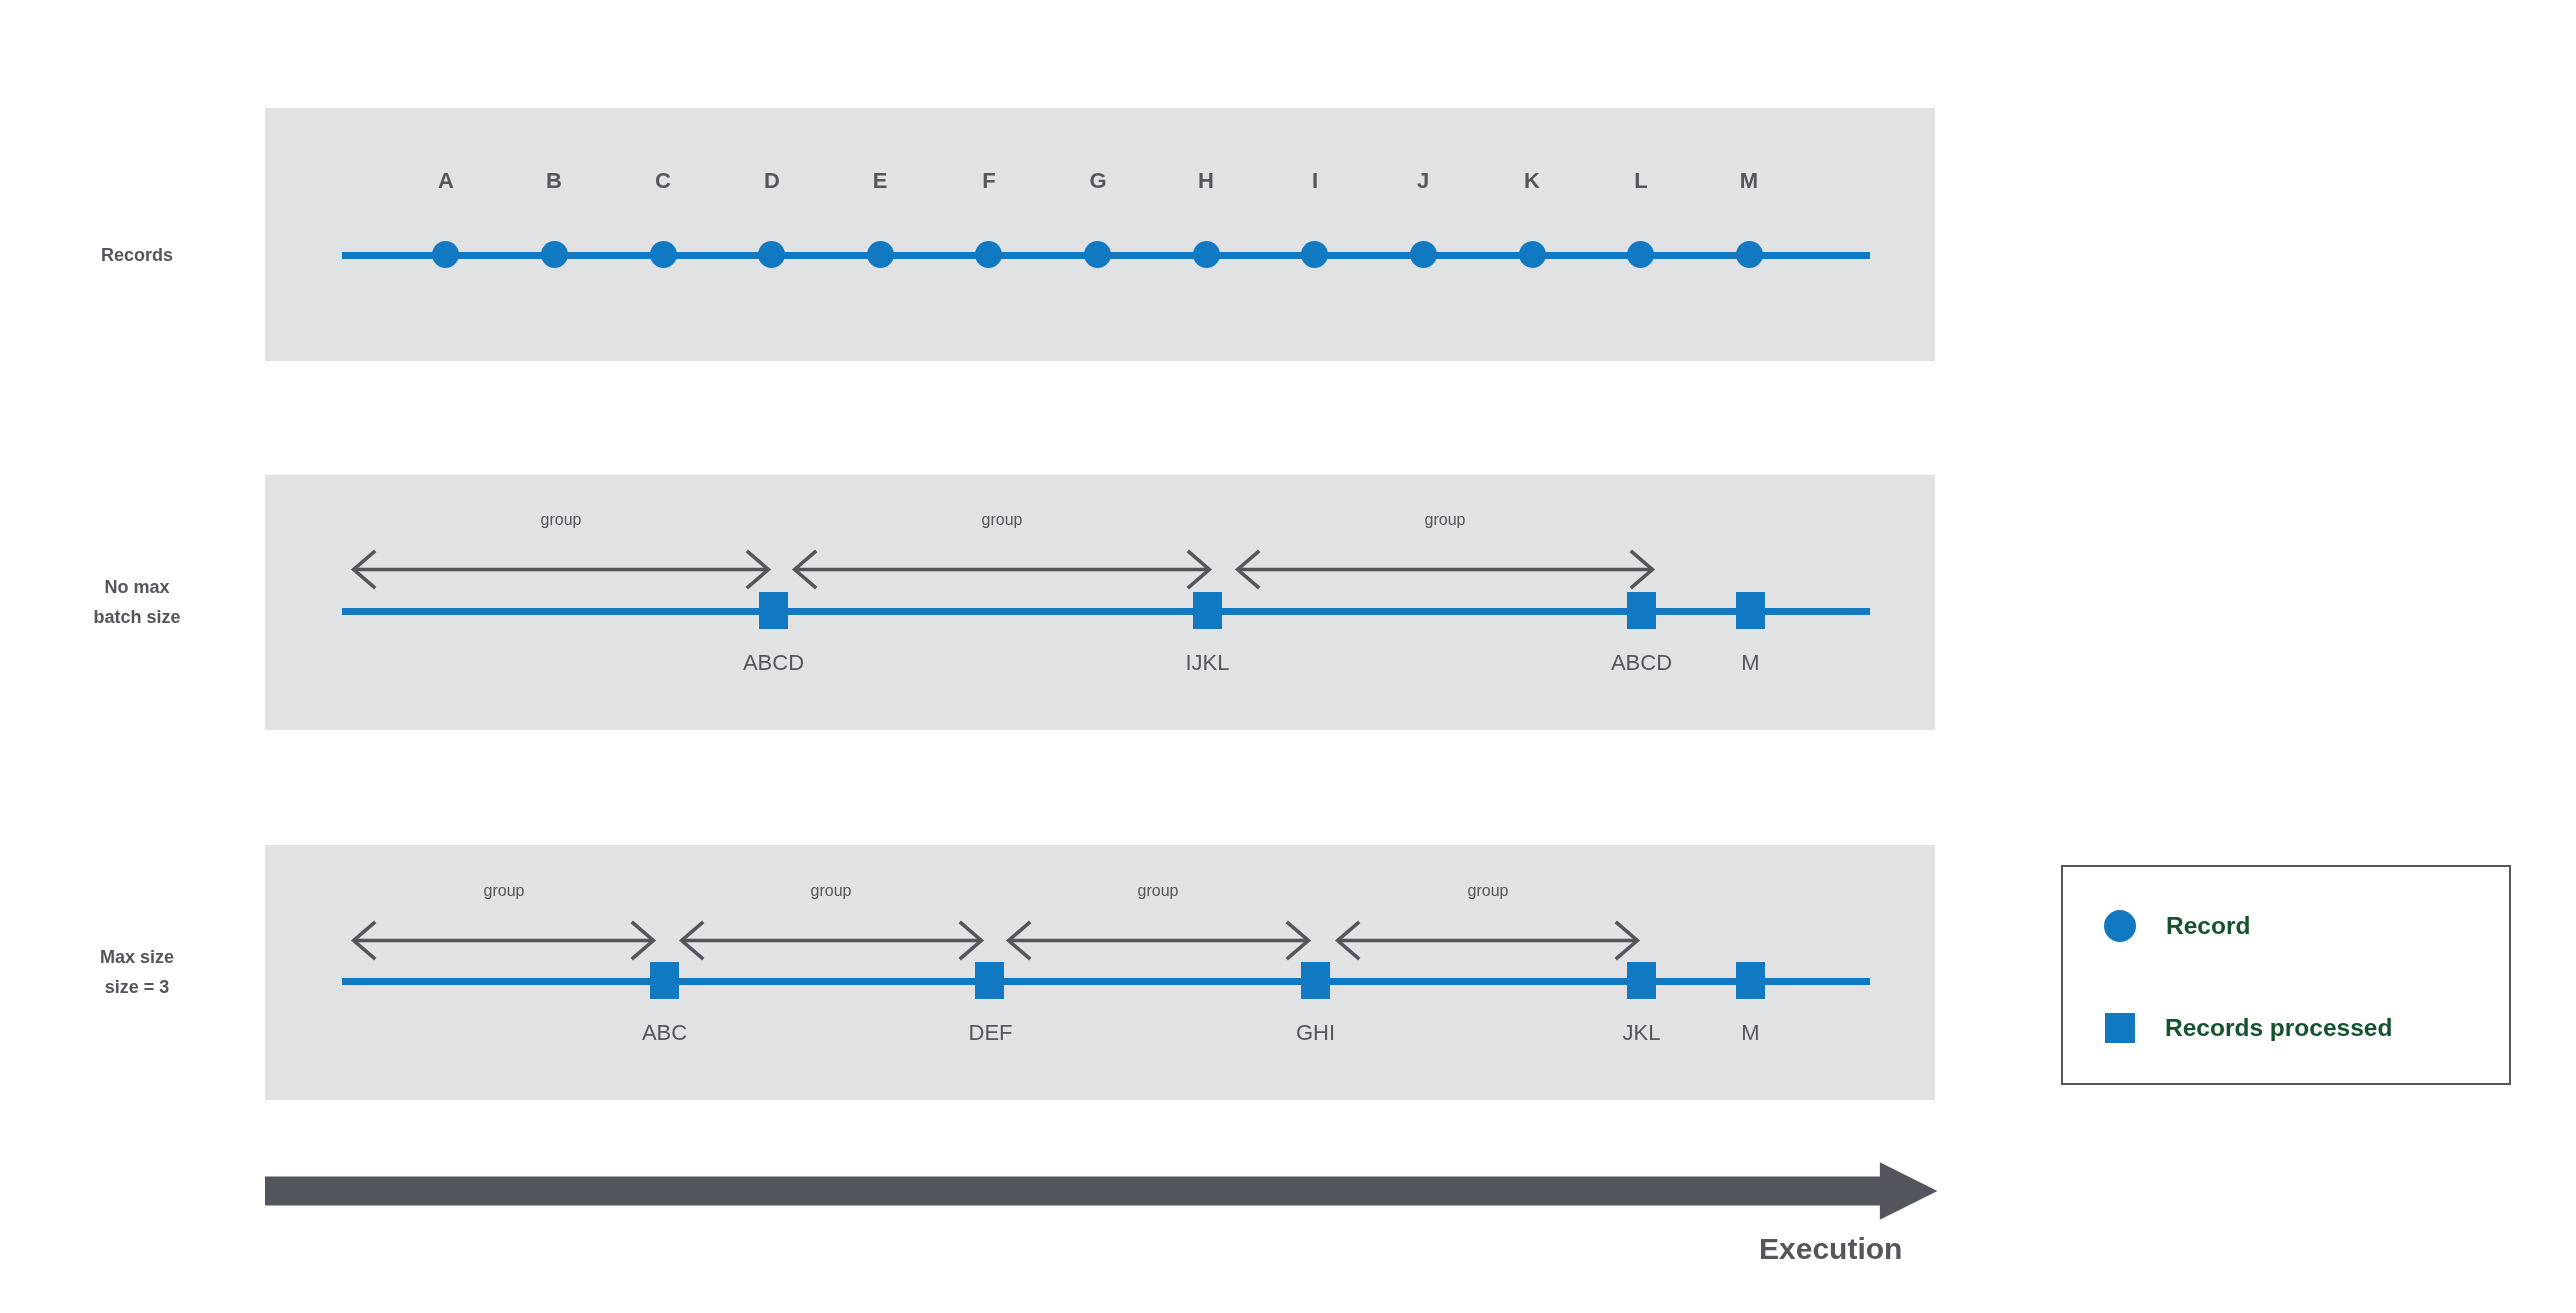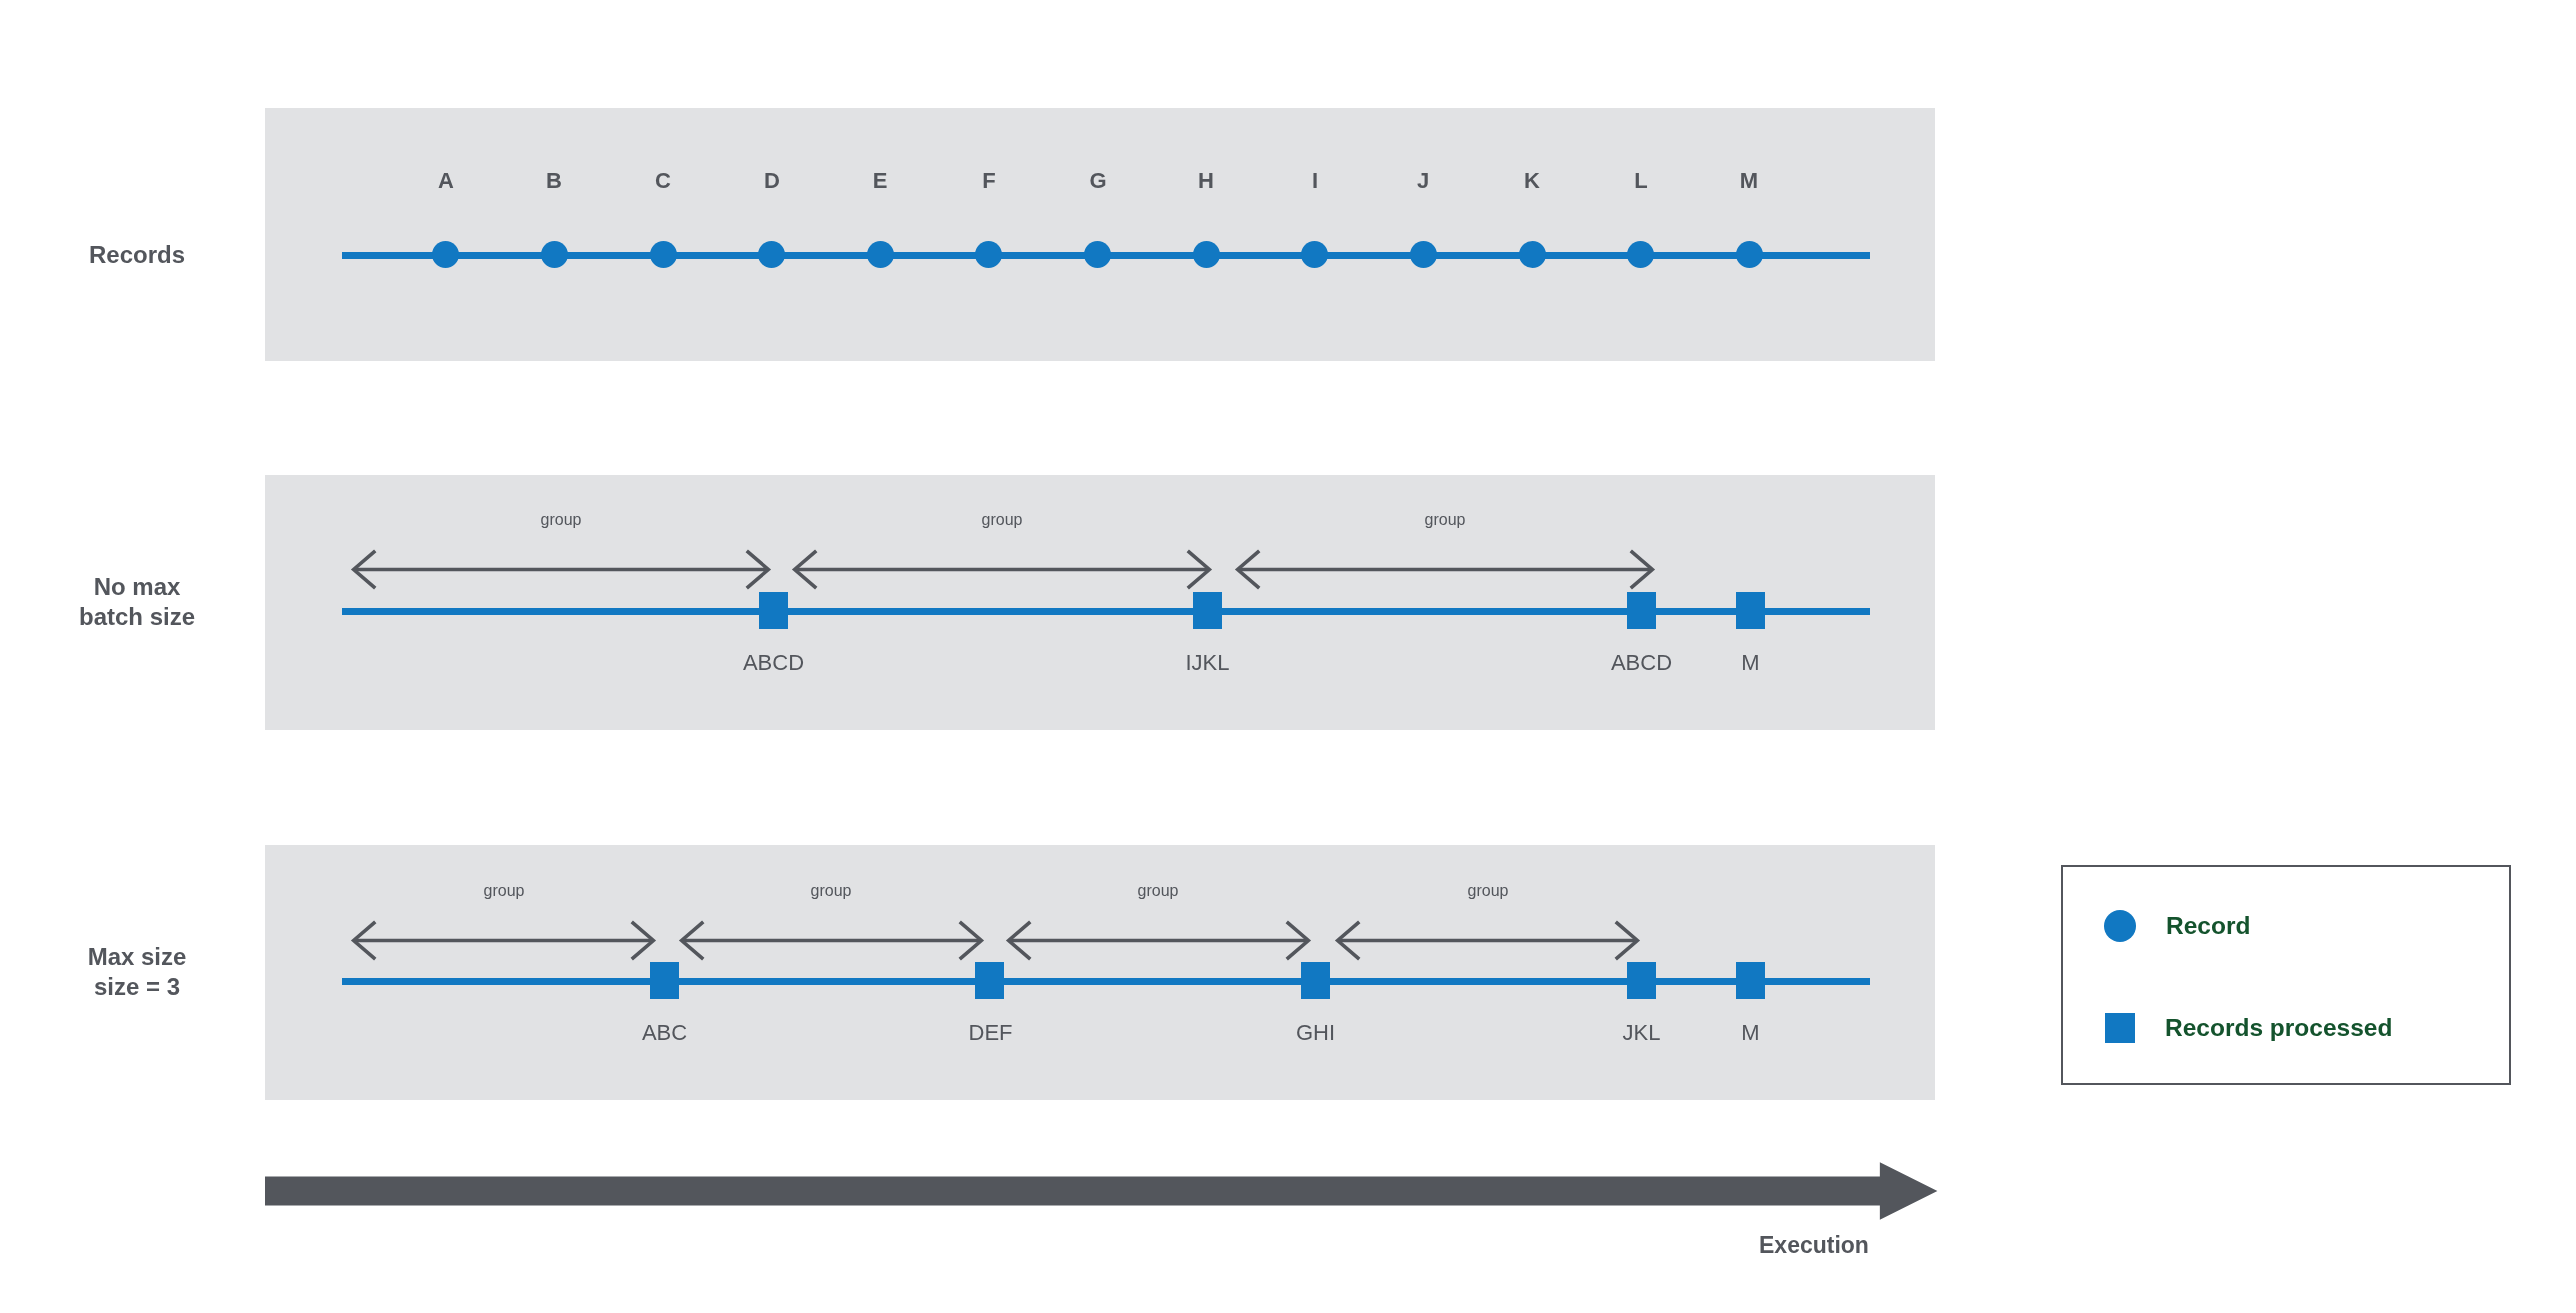--- a/index.html
+++ b/index.html
@@ -3,40 +3,40 @@
 <meta charset="utf-8">
 <style>
   html,body{margin:0;padding:0;background:#ffffff;}
   body{width:2576px;height:1314px;position:relative;
        font-family:"Liberation Sans","DejaVu Sans",sans-serif;
        -webkit-font-smoothing:antialiased;}
   #stage{position:absolute;left:0;top:0;width:2576px;height:1314px;overflow:hidden;}
 
   .panel{position:absolute;background:#e1e2e4;}
 
-  .row-label{position:absolute;color:#53565c;font-weight:bold;font-size:24px;
+  .row-label{position:absolute;color:#53565c;font-weight:bold;font-size:18px;
              line-height:30px;text-align:center;}
 
   .tl{position:absolute;background:#1178c2;height:6.5px;border-radius:0;}
 
   .dot{position:absolute;width:27px;height:27px;border-radius:50%;
        background:#1178c2;}
   .sq{position:absolute;width:29px;height:37px;background:#1178c2;}
 
   .rec-letter{position:absolute;color:#53565c;font-weight:bold;font-size:22px;
               text-align:center;width:86px;}
   .blk-label{position:absolute;color:#53565c;font-weight:normal;font-size:22px;
              text-align:center;width:173px;}
 
   .grp-word{position:absolute;color:#53565c;font-size:16px;text-align:center;
             width:216px;}
   .grp-arrow{position:absolute;height:43px;}
 
   .exec-wrap{position:absolute;}
-  .exec-label{position:absolute;color:#53565c;font-weight:bold;font-size:23px;}
+  .exec-label{position:absolute;color:#53565c;font-weight:bold;font-size:30px;}
 
   .legend{position:absolute;background:#ffffff;border:2.2px solid #53565c;}
   .legend-row{position:absolute;display:flex;align-items:center;}
   .lg-dot{width:32px;height:32px;border-radius:50%;background:#1178c2;
           flex:0 0 auto;}
   .lg-sq{width:30px;height:30px;background:#1178c2;flex:0 0 auto;}
   .lg-text{color:#14532d;font-weight:bold;font-size:24.5px;margin-left:30px;
            white-space:nowrap;text-align:center;}
 </style>
 </head>

